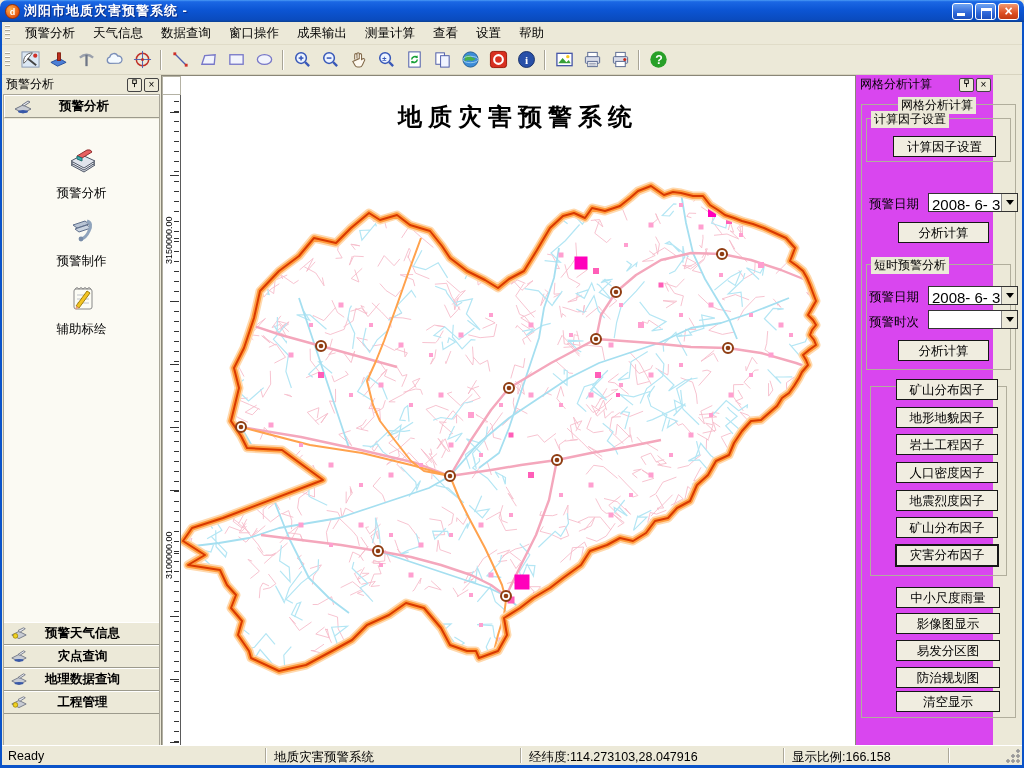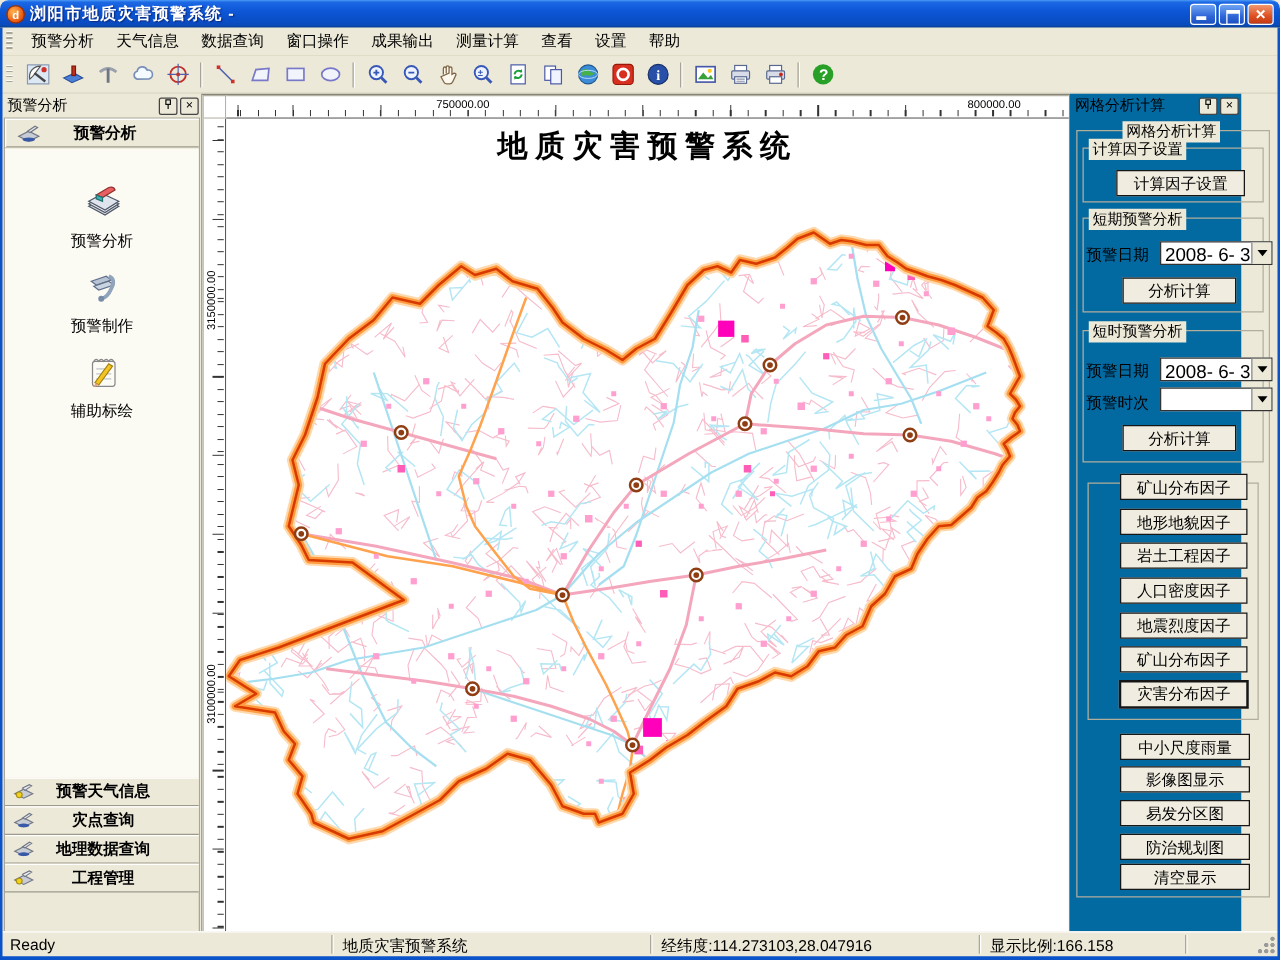--- a/index.html
+++ b/index.html
@@ -79,21 +79,21 @@
   .vruler .ticks-minor { position:absolute; top:0; bottom:0; right:1px; width:5px;
     background:repeating-linear-gradient(180deg,#333 0 1px,transparent 1px 10px); background-position-y:6px; }
   .vruler .ticks-major { position:absolute; top:0; bottom:0; right:1px; width:9px;
     background:repeating-linear-gradient(180deg,#333 0 1px,transparent 1px 63px); background-position-y:17px; }
   .vruler .rlabel { position:absolute; left:1px; font-size:9px; background:#fff;
     transform-origin:0 0; transform:rotate(-90deg); white-space:nowrap; }
   .map-canvas { position:absolute; left:19px; top:19px; right:0; bottom:0; background:#fff; }
   .map-canvas svg { position:absolute; inset:0; width:100%; height:100%; }
 
   
-  .right-panel { position:absolute; left:856px; top:75px; width:137px; height:671px; background:#0369a1; }
+  .right-panel { position:absolute; left:856px; top:75px; width:137px; height:671px; background:#d946ef; }
   .rp-body { position:absolute; left:0; right:0; top:19px; bottom:0; }
   .groupbox { position:absolute; border:1px solid #B1AE9C; }
   .groupbox .gb-label { position:absolute; top:-8px; background:#ECE9D8; padding:0 3px; font-size:12px; white-space:nowrap; }
   .xpbtn { position:absolute; background:#F0EDE0; border:1px solid #161616; text-align:center;
     font-size:12.5px; line-height:18px; cursor:pointer; font-family:inherit; }
   .xpbtn.default { border-width:2px; line-height:17px; }
   .fieldlabel { position:absolute; font-size:12.5px; }
   .combo { position:absolute; height:19px; background:#fff; border:1px solid #333; }
   .combo .combo-text { position:absolute; left:3px; top:2px; font-size:15px; }
   .combo .combo-btn { position:absolute; right:0; top:0; bottom:0; width:16px; background:#ECE9D8;
@@ -375,26 +375,20 @@
               <path d="M9 5 L15 2 L17 3 L11 7 Z" fill="#E8EAF0" stroke="#707684"></path>
             </svg></span>
           <span class="bi-label">工程管理</span>
         </div>
       </div>
   </div>
 </div>
 
 <div class="map-area">
   <div class="ruler-corner"></div>
-  <div class="hruler" id="hruler">
-    <div class="ticks-major"></div>
-      <div class="ticks-minor"></div>
-  <span class="rlabel" style="left: 167px;">750000.00</span>
-      <span class="rlabel" style="left: 592px;">800000.00</span>
-    </div>
   <div class="vruler" id="vruler">
     <div class="ticks-major"></div>
       <div class="ticks-minor"></div>
   <span class="rlabel" style="top: 169px;">3150000.00</span>
       <span class="rlabel" style="top: 484px;">3100000.00</span>
     </div>
   <div class="map-canvas" id="map-canvas">
       <svg viewBox="0 0 674 650" preserveAspectRatio="none">
         <defs>
           <clipPath id="bclip">
@@ -1233,23 +1227,20 @@
 
     <div class="groupbox" style="left:5px;top:10px;width:155px;height:614px;">
       <span class="gb-label" style="left:36px;">网格分析计算</span>
     </div>
 
     <div class="groupbox" style="left:10px;top:24px;width:145px;height:44px;">
       <span class="gb-label" style="left:4px;">计算因子设置</span>
     </div>
     <button class="xpbtn" style="left:37px;top:42px;width:103px;height:21px;">计算因子设置</button>
 
-    <div class="groupbox" style="left:10px;top:80px;width:145px;height:76px;">
-      <span class="gb-label" style="left:4px;">短期预警分析</span>
-    </div>
     <span class="fieldlabel" style="left:13px;top:102px;">预警日期</span>
     <div class="combo" style="left:72px;top:99px;width:90px;">
       <span class="combo-text">2008- 6- 3</span>
       <span class="combo-btn">
           <span class="arrow"></span>
         </span>
     </div>
     <button class="xpbtn" style="left:42px;top:128px;width:91px;height:21px;">分析计算</button>
 
     <div class="groupbox" style="left:10px;top:170px;width:145px;height:106px;">

